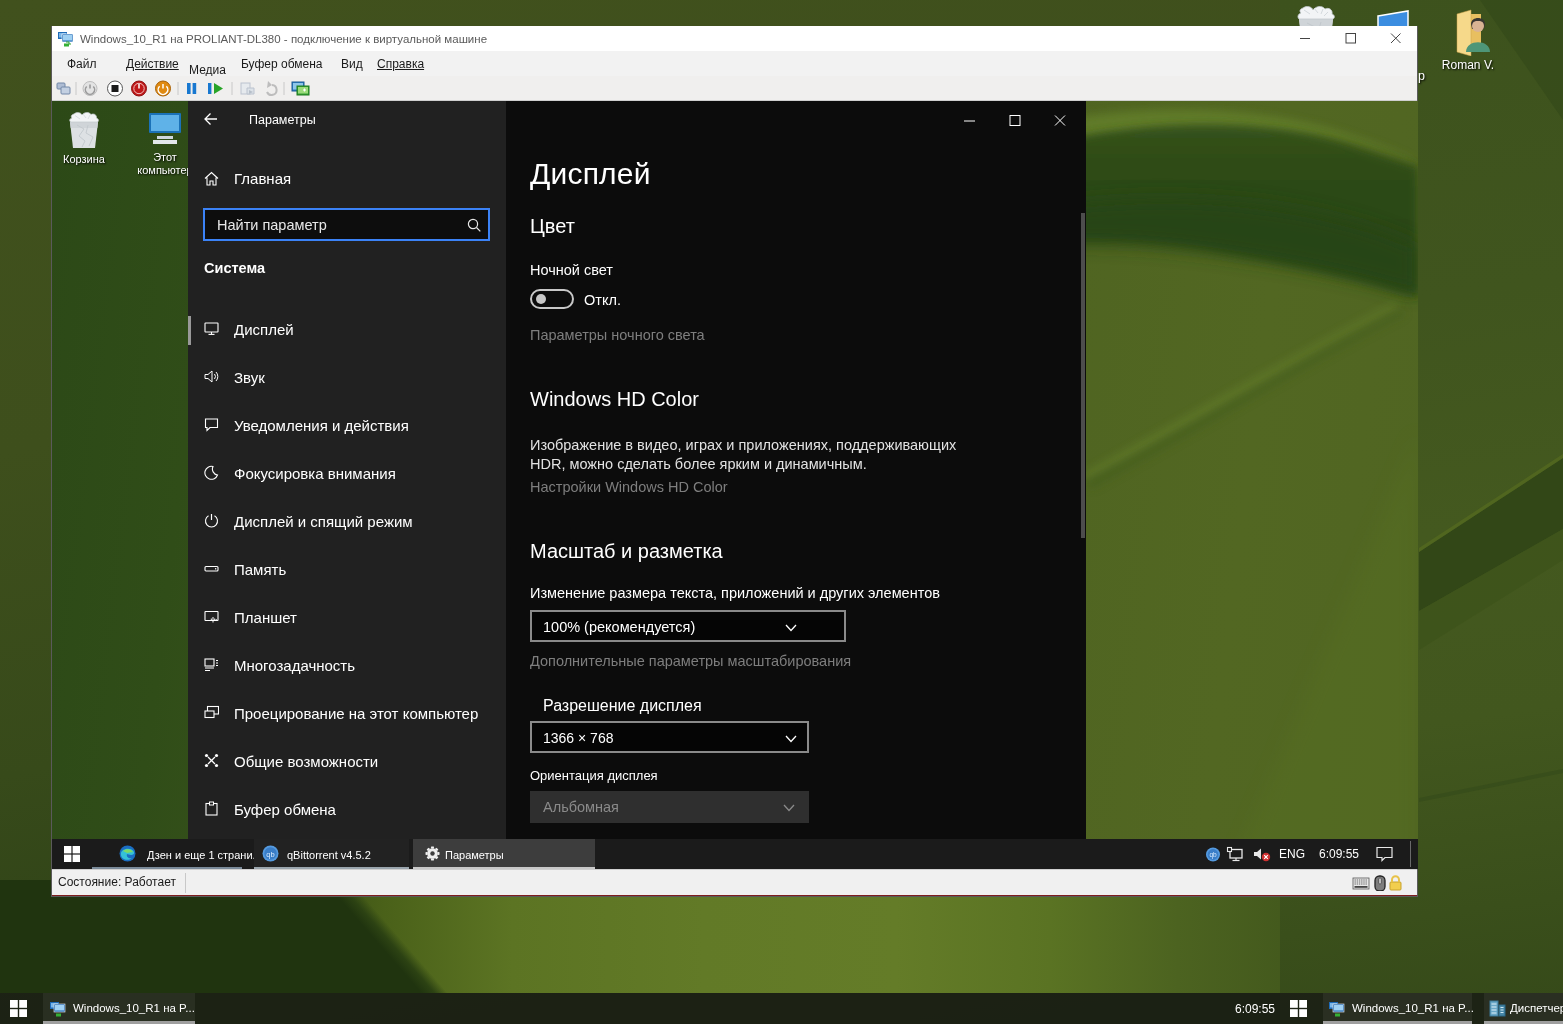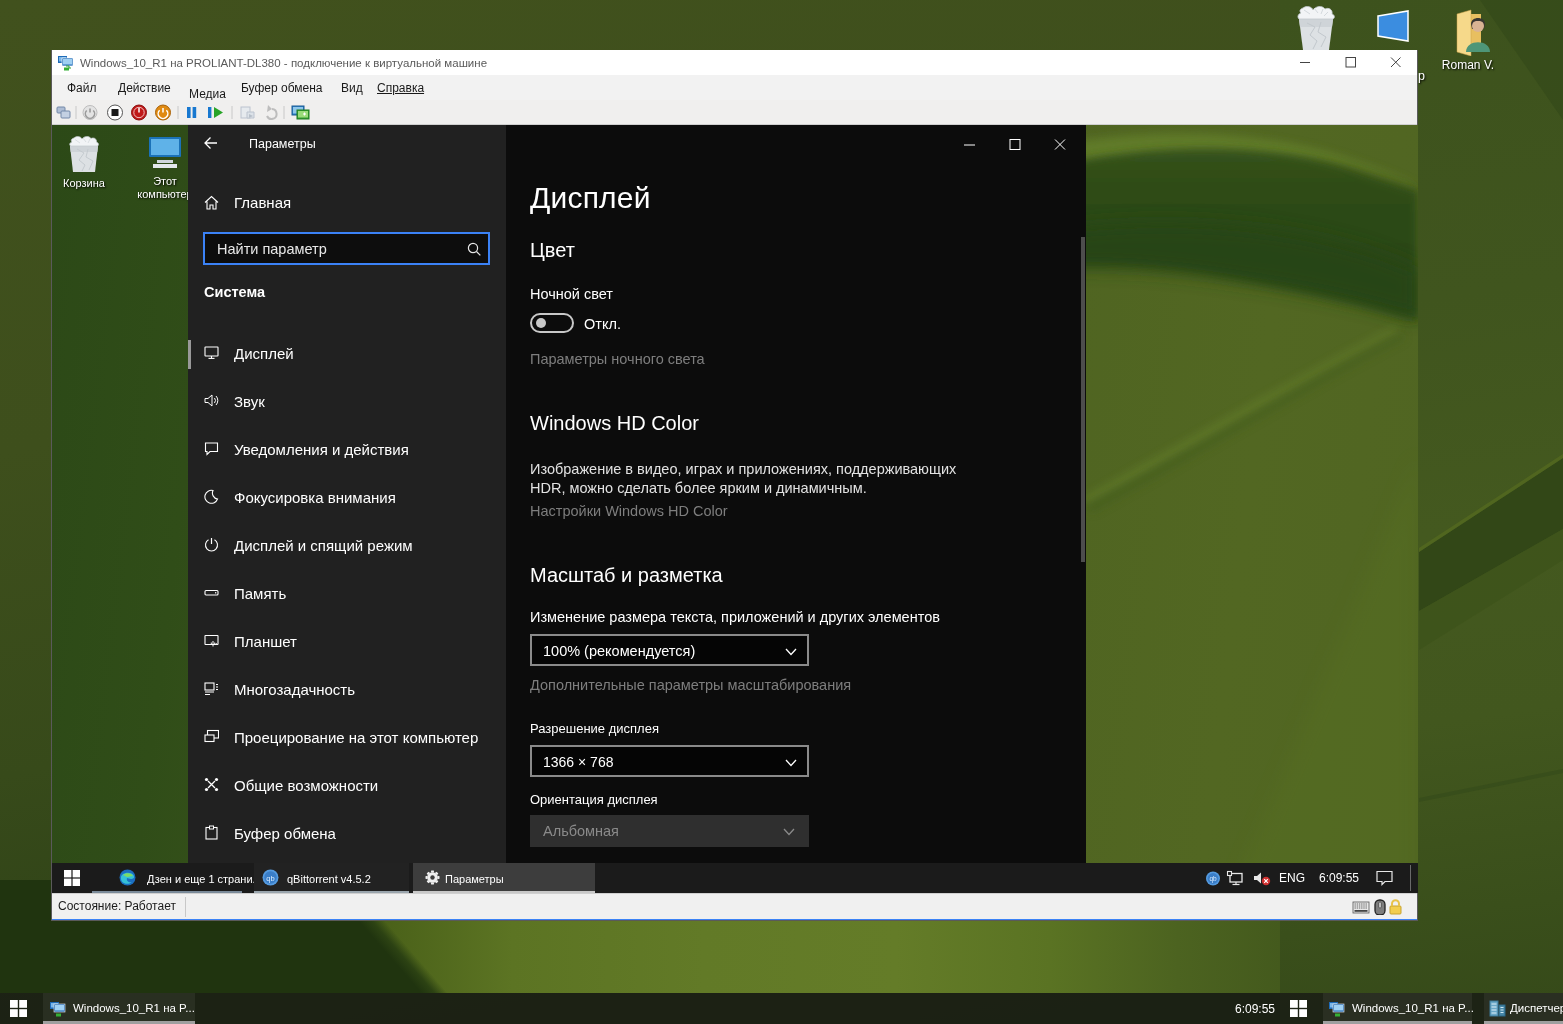--- a/index.html
+++ b/index.html
@@ -50,21 +50,21 @@
     <g>
       <path d="M20 16 C20 8 34 8 34 16 L33 21 L21 21 Z" fill="#3a3732"></path>
       <circle cx="27" cy="18" r="6" fill="#d9b393"></circle>
       <path d="M21 14.5 C22 10.5 32 10.5 33 14.5 C31 12.5 23 12.5 21 14.5 Z" fill="#3a3732"></path>
       <path d="M15 44 C15 31 39 31 39 44 Z" fill="#4e9678"></path>
     </g>
   </svg>
   <div style="color:#fff;font-size:12px;text-shadow:1px 1px 2px #000;margin-top:-2px;">Roman V.</div>
 </div>
 
-<div class="abs" id="vmwin" style="left:51px;top:26px;width:1367px;height:871px;background:#3b82f6;border:1px solid #5a5a5a;border-top:none;margin-top:24px;">
+<div class="abs" id="vmwin" style="left:51px;top:26px;width:1367px;height:871px;background:#7f1d1d;border:1px solid #5a5a5a;border-top:none;">
 
   <div class="abs" style="left:0;top:0;width:100%;height:25px;background:#ffffff;">
     <svg class="abs" style="left:6px;top:4px;" width="17" height="17" viewBox="0 0 17 17">
       <rect x="0" y="2" width="9" height="7" fill="#1e6bb8"></rect>
       <rect x="1" y="3" width="7" height="4.5" fill="#7ab6e8"></rect>
       <rect x="4" y="4" width="11" height="8" fill="#1e6bb8" stroke="#fff" stroke-width="0.7"></rect>
       <rect x="5" y="5" width="9" height="5.5" fill="#9fd0f2"></rect>
       <path d="M8 12 L11 12 L11 14 L13 14" stroke="#2ea02e" fill="none"></path>
       <rect x="6" y="13.5" width="5" height="3" fill="#35b035"></rect>
     </svg>
@@ -72,21 +72,21 @@
 
     <svg class="abs" style="left:1242px;top:0px;" width="125" height="25" viewBox="0 0 125 25">
       <line x1="6" y1="12.5" x2="16" y2="12.5" stroke="#444" stroke-width="1"></line>
       <rect x="52" y="7.5" width="9.5" height="9.5" fill="none" stroke="#444" stroke-width="1"></rect>
       <path d="M97 7.5 L106.5 17 M106.5 7.5 L97 17" stroke="#444" stroke-width="1"></path>
     </svg>
   </div>
 
   <div class="abs" style="left:0;top:25px;width:100%;height:25px;background:#f2f2f2;font-size:12px;color:#1a1a1a;">
     <span class="abs" style="left:15px;top:6px;">Файл</span>
-    <span class="abs" style="left:66px;top:6px;">Действие</span>
+    <span class="abs" style="left:74px;top:6px;text-decoration:underline;">Действие</span>
     <span class="abs" style="left:137px;top:12px;">Медиа</span>
     <span class="abs" style="left:189px;top:6px;">Буфер обмена</span>
     <span class="abs" style="left:289px;top:6px;">Вид</span>
     <span class="abs" style="left:325px;top:6px;text-decoration:underline;">Справка</span>
   </div>
 
   <div class="abs" style="left:0;top:50px;width:100%;height:25px;background:#f0efee;border-bottom:1px solid #cfcfcf;">
     <svg class="abs" style="left:4px;top:4px;" width="310" height="17" viewBox="0 0 310 17">
 
       <g>
@@ -314,28 +314,28 @@
         <div class="abs" style="left:0px;top:188px;width:44px;height:20px;border:2px solid #c8c8c8;border-radius:10px;background:#0c0c0c;">
           <div class="abs" style="left:4px;top:3px;width:10px;height:10px;border-radius:50%;background:#c8c8c8;"></div>
         </div>
         <div class="abs" style="left:54px;top:191px;font-size:14.5px;">Откл.</div>
         <div class="abs" style="left:0px;top:226px;font-size:14.5px;color:#7e7e7e;">Параметры ночного света</div>
         <div class="abs" style="left:0px;top:287px;font-size:20px;font-weight:300;">Windows HD Color</div>
         <div class="abs" style="left:0px;top:335px;font-size:14.5px;color:#e2e2e2;line-height:19px;">Изображение в видео, играх и приложениях, поддерживающих<br>HDR, можно сделать более ярким и динамичным.</div>
         <div class="abs" style="left:0px;top:378px;font-size:14.5px;color:#7e7e7e;">Настройки Windows HD Color</div>
         <div class="abs" style="left:0px;top:439px;font-size:20px;font-weight:300;">Масштаб и разметка</div>
         <div class="abs" style="left:0px;top:484px;font-size:14.5px;">Изменение размера текста, приложений и других элементов</div>
-        <div class="abs" style="left:0px;top:509px;width:279px;height:32px;background:#050505;border:2px solid #8a8a8a;">
+        <div class="abs" style="left:0px;top:509px;width:316px;height:32px;background:#050505;border:2px solid #8a8a8a;">
           <div class="abs" style="left:11px;top:7px;font-size:14.5px;">100% (рекомендуется)</div>
           <svg class="abs" style="left:253px;top:12px;" width="12" height="8" viewBox="0 0 12 8">
               <path d="M1 1 L6 6.5 L11 1" stroke="#fff" stroke-width="1.3" fill="none"></path>
             </svg>
         </div>
         <div class="abs" style="left:0px;top:552px;font-size:14.5px;color:#7e7e7e;">Дополнительные параметры масштабирования</div>
-        <div class="abs" style="left:0px;top:596px;font-size:13px;">Разрешение дисплея</div>
+        <div class="abs" style="left:13px;top:596px;font-size:16px;">Разрешение дисплея</div>
         <div class="abs" style="left:0px;top:620px;width:279px;height:32px;background:#050505;border:2px solid #8a8a8a;">
           <div class="abs" style="left:11px;top:7px;font-size:14px;">1366 × 768</div>
           <svg class="abs" style="left:253px;top:12px;" width="12" height="8" viewBox="0 0 12 8">
               <path d="M1 1 L6 6.5 L11 1" stroke="#fff" stroke-width="1.3" fill="none"></path>
             </svg>
         </div>
         <div class="abs" style="left:0px;top:667px;font-size:13px;">Ориентация дисплея</div>
         <div class="abs" style="left:0px;top:690px;width:279px;height:32px;background:#2f2f2f;">
           <div class="abs" style="left:13px;top:8px;font-size:14.5px;color:#8a8a8a;">Альбомная</div>
           <svg class="abs" style="left:253px;top:13px;" width="12" height="8" viewBox="0 0 12 8">

